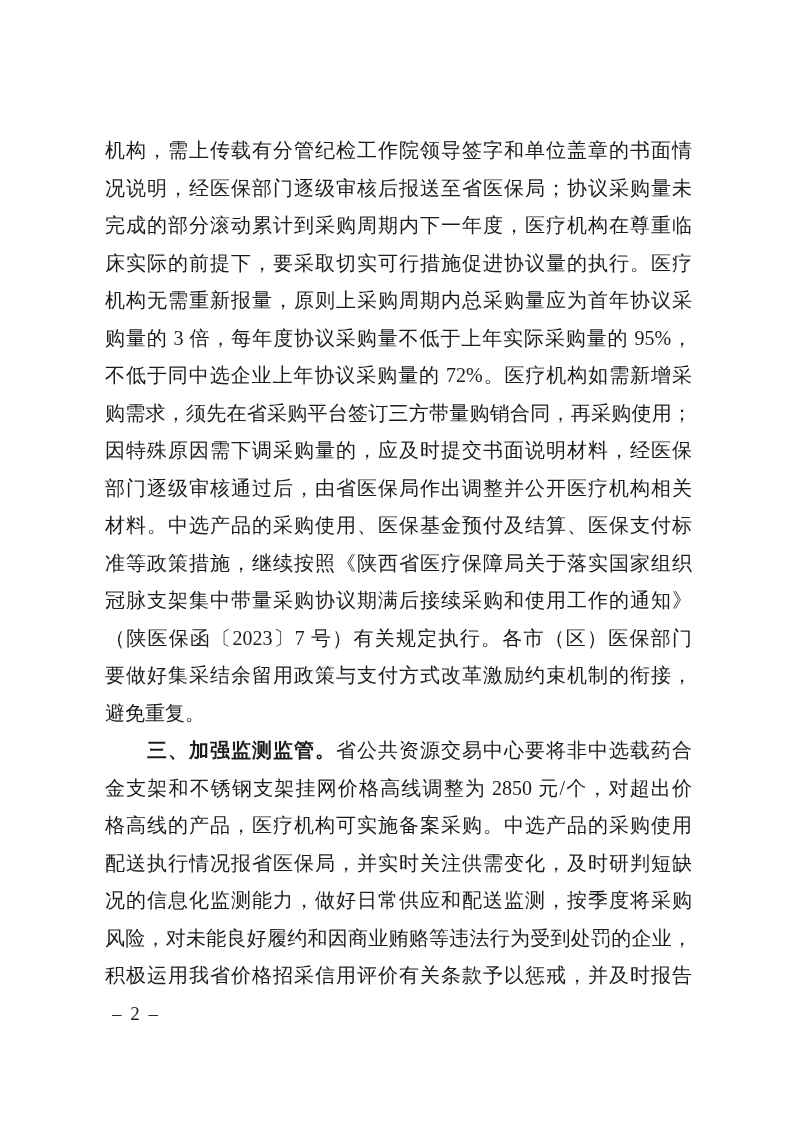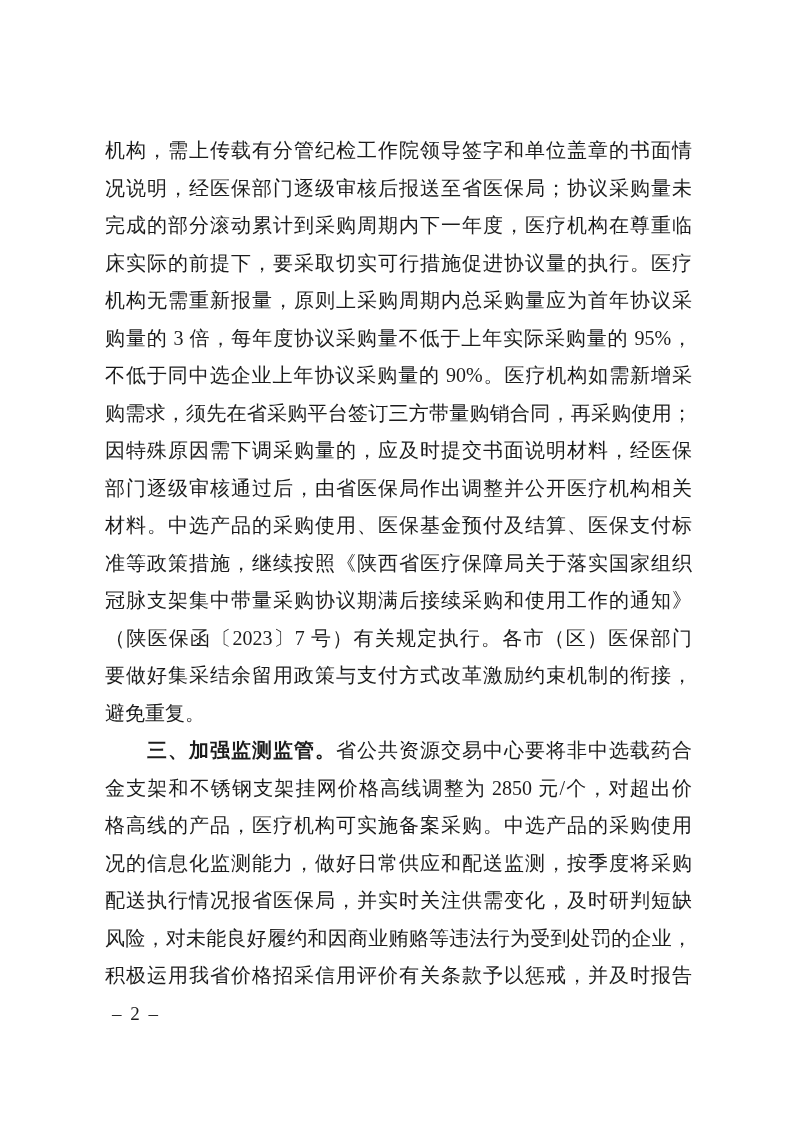--- a/index.html
+++ b/index.html
@@ -56,32 +56,32 @@
 <body>
 
 <div class="page">
   <div class="text-block">
       <div class="line">机构，需上传载有分管纪检工作院领导签字和单位盖章的书面情</div>
       <div class="line">况说明，经医保部门逐级审核后报送至省医保局；协议采购量未</div>
       <div class="line">完成的部分滚动累计到采购周期内下一年度，医疗机构在尊重临</div>
       <div class="line">床实际的前提下，要采取切实可行措施促进协议量的执行。医疗</div>
       <div class="line">机构无需重新报量，原则上采购周期内总采购量应为首年协议采</div>
       <div class="line">购量的 3 倍，每年度协议采购量不低于上年实际采购量的 95%，</div>
-      <div class="line">不低于同中选企业上年协议采购量的 90%。医疗机构如需新增采</div>
+      <div class="line">不低于同中选企业上年协议采购量的 72%。医疗机构如需新增采</div>
       <div class="line">购需求，须先在省采购平台签订三方带量购销合同，再采购使用；</div>
       <div class="line">因特殊原因需下调采购量的，应及时提交书面说明材料，经医保</div>
       <div class="line">部门逐级审核通过后，由省医保局作出调整并公开医疗机构相关</div>
       <div class="line">材料。中选产品的采购使用、医保基金预付及结算、医保支付标</div>
       <div class="line">准等政策措施，继续按照《陕西省医疗保障局关于落实国家组织</div>
       <div class="line">冠脉支架集中带量采购协议期满后接续采购和使用工作的通知》</div>
       <div class="line">（陕医保函〔2023〕7 号）有关规定执行。各市（区）医保部门</div>
       <div class="line">要做好集采结余留用政策与支付方式改革激励约束机制的衔接，</div>
       <div class="line line-end">避免重复。</div>
       <div class="line line-indent"><span class="bold-prefix">三、加强监测监管。</span>省公共资源交易中心要将非中选载药合</div>
       <div class="line">金支架和不锈钢支架挂网价格高线调整为 2850 元/个，对超出价</div>
       <div class="line">格高线的产品，医疗机构可实施备案采购。中选产品的采购使用</div>
+      <div class="line">配送执行情况报省医保局，并实时关注供需变化，及时研判短缺</div>
       <div class="line">况的信息化监测能力，做好日常供应和配送监测，按季度将采购</div>
-      <div class="line">配送执行情况报省医保局，并实时关注供需变化，及时研判短缺</div>
       <div class="line">风险，对未能良好履约和因商业贿赂等违法行为受到处罚的企业，</div>
       <div class="line">积极运用我省价格招采信用评价有关条款予以惩戒，并及时报告</div>
     </div>
   <div class="page-number">– 2 –</div>
 </div>
 
 </body></html>

